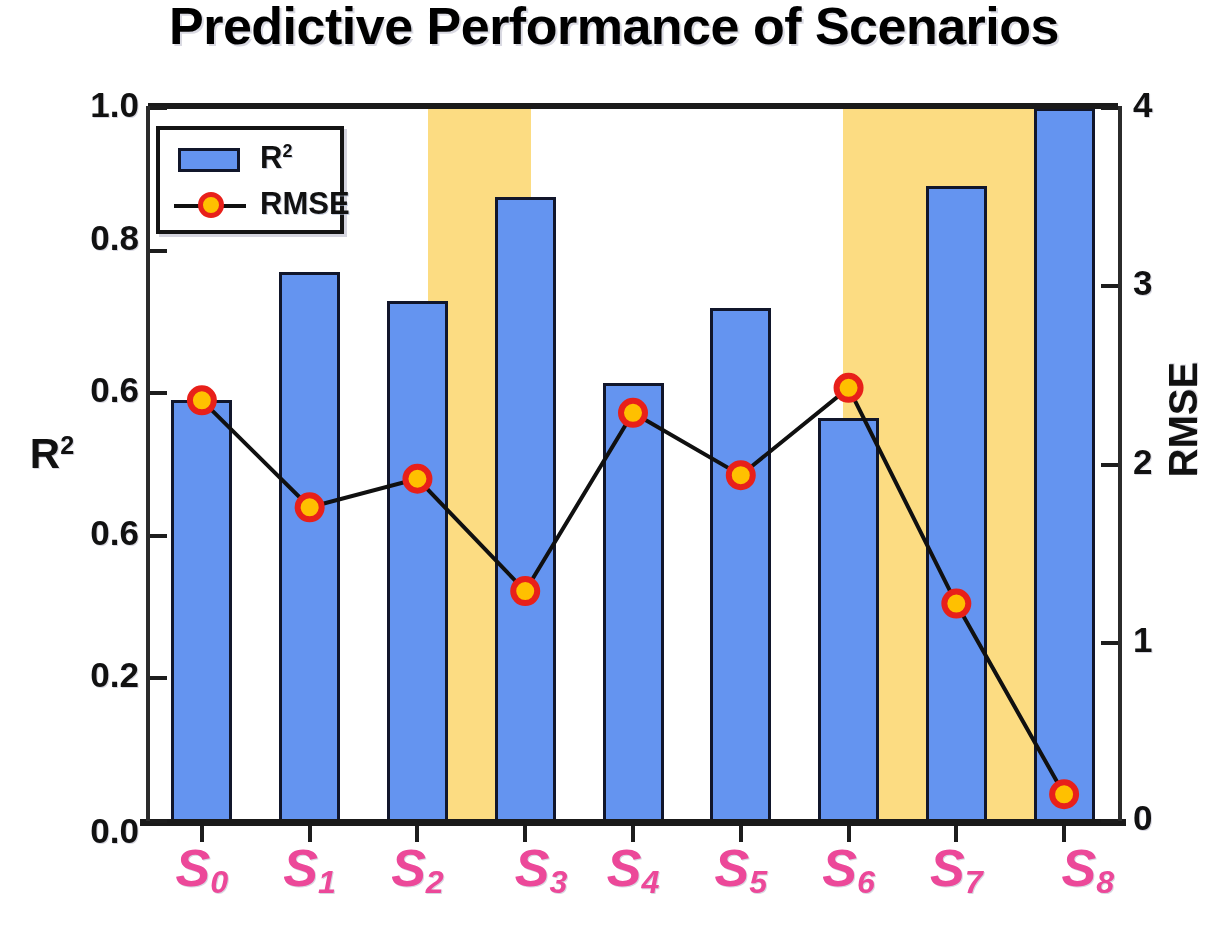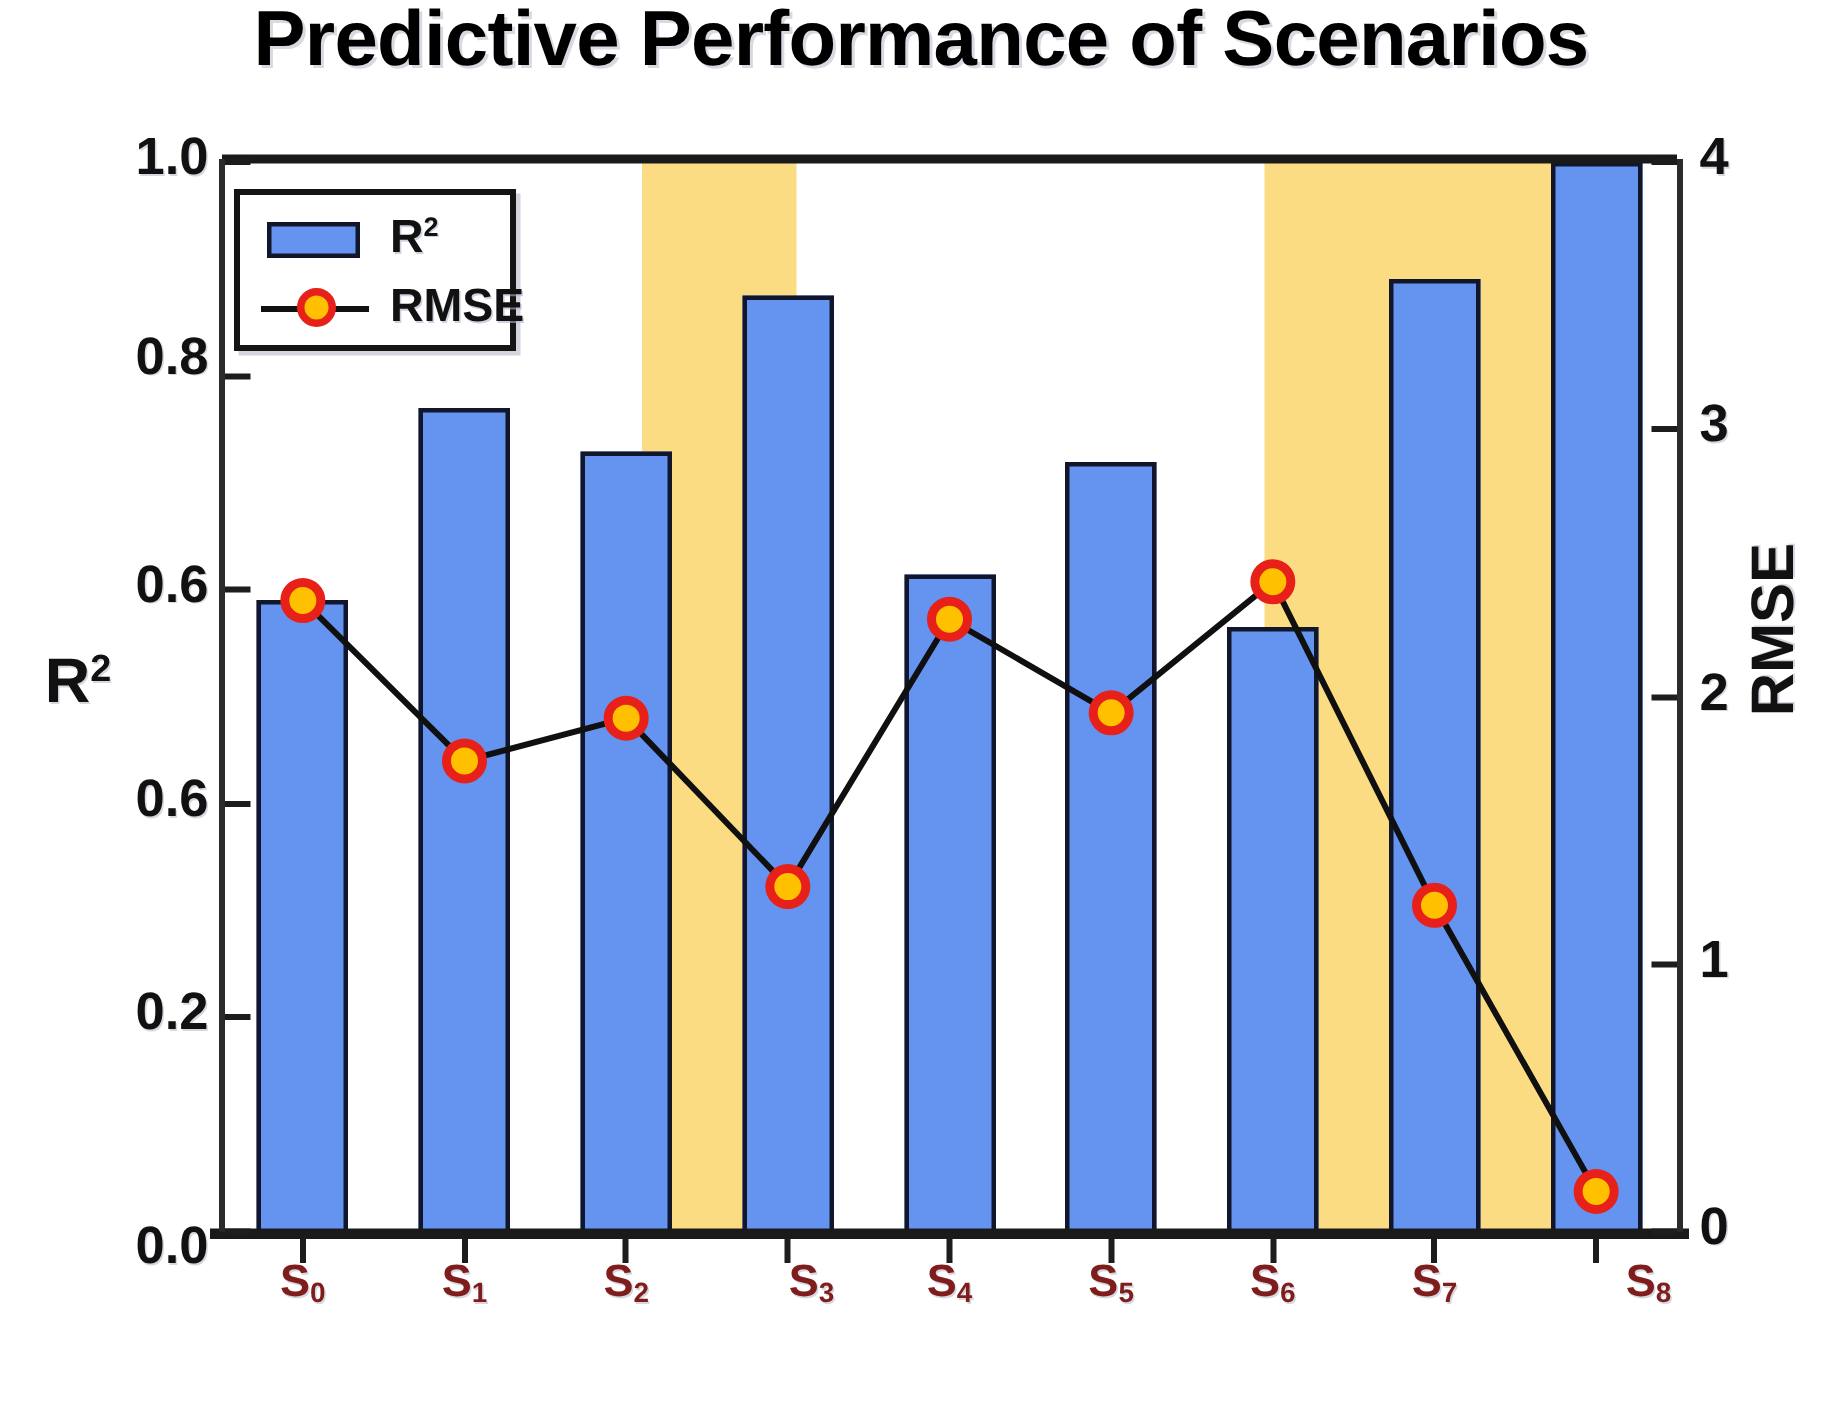--- a/index.html
+++ b/index.html
@@ -114,25 +114,26 @@
     font-size: 35px;
     font-weight: bold;
     color: #111;
     text-shadow: 1px 1px 0 rgba(175,175,195,0.5);
     white-space: nowrap;
   }
   .xlabel-tick {
     position: absolute;
     top: 838px;
     text-align: center;
-    font-size: 30px;
-    font-weight: bold;
-    color: #7f1d1d;
-    text-shadow: 1px 1px 0 rgba(175,175,195,0.5);
-    white-space: nowrap;
+    font-size: 52px;
+    font-weight: bold;
+    color: #ec4899;
+    text-shadow: 1px 1px 0 rgba(175,175,195,0.5);
+    white-space: nowrap;
+    font-style: italic;
   }
   .xlabel-tick sub {
     font-size: 0.62em;
     vertical-align: -0.22em;
     font-weight: bold;
   }
 
   
   #axis-title-y-left {
     position: absolute;

